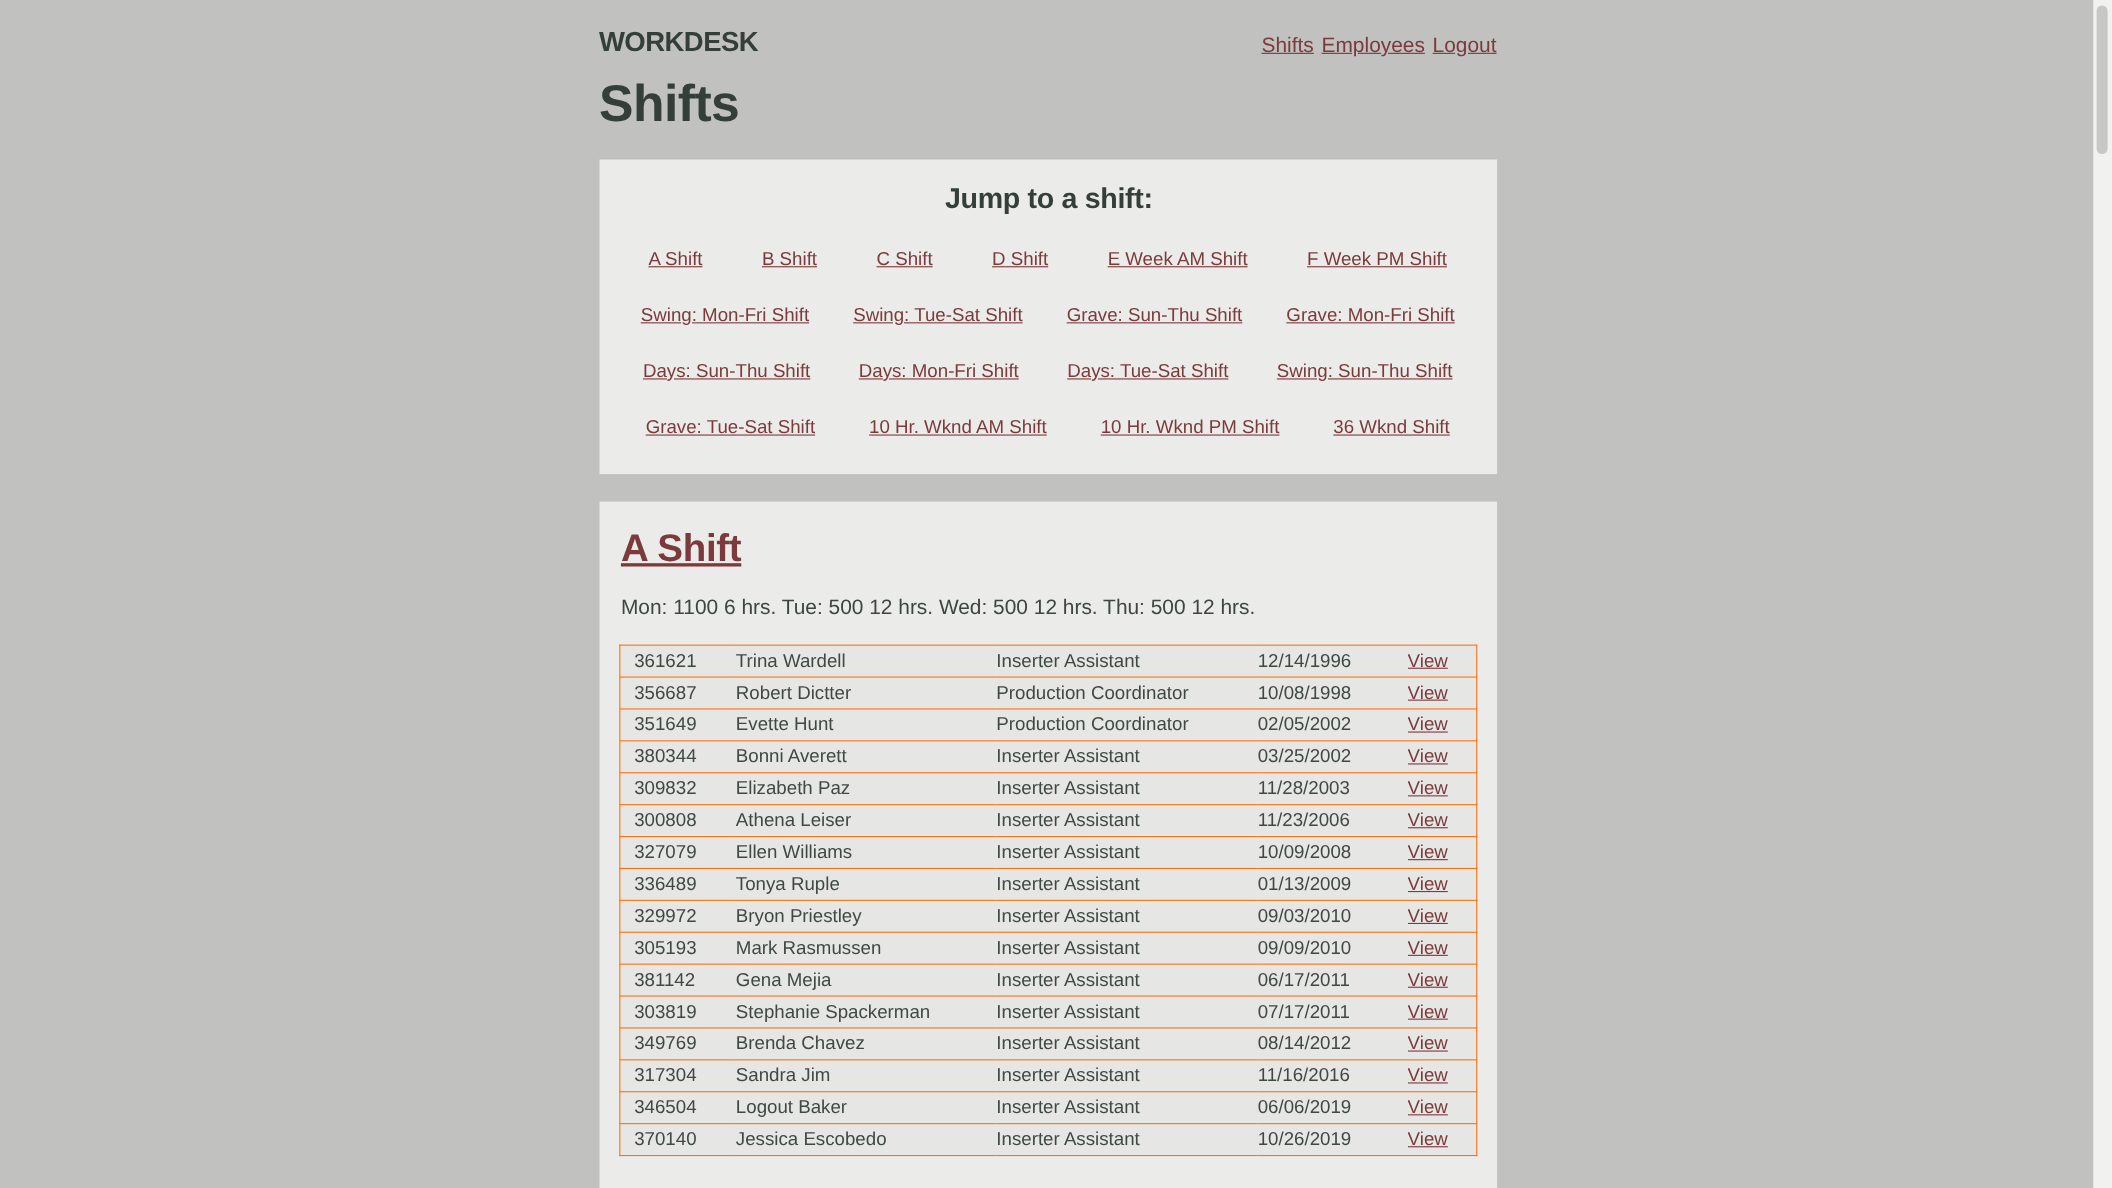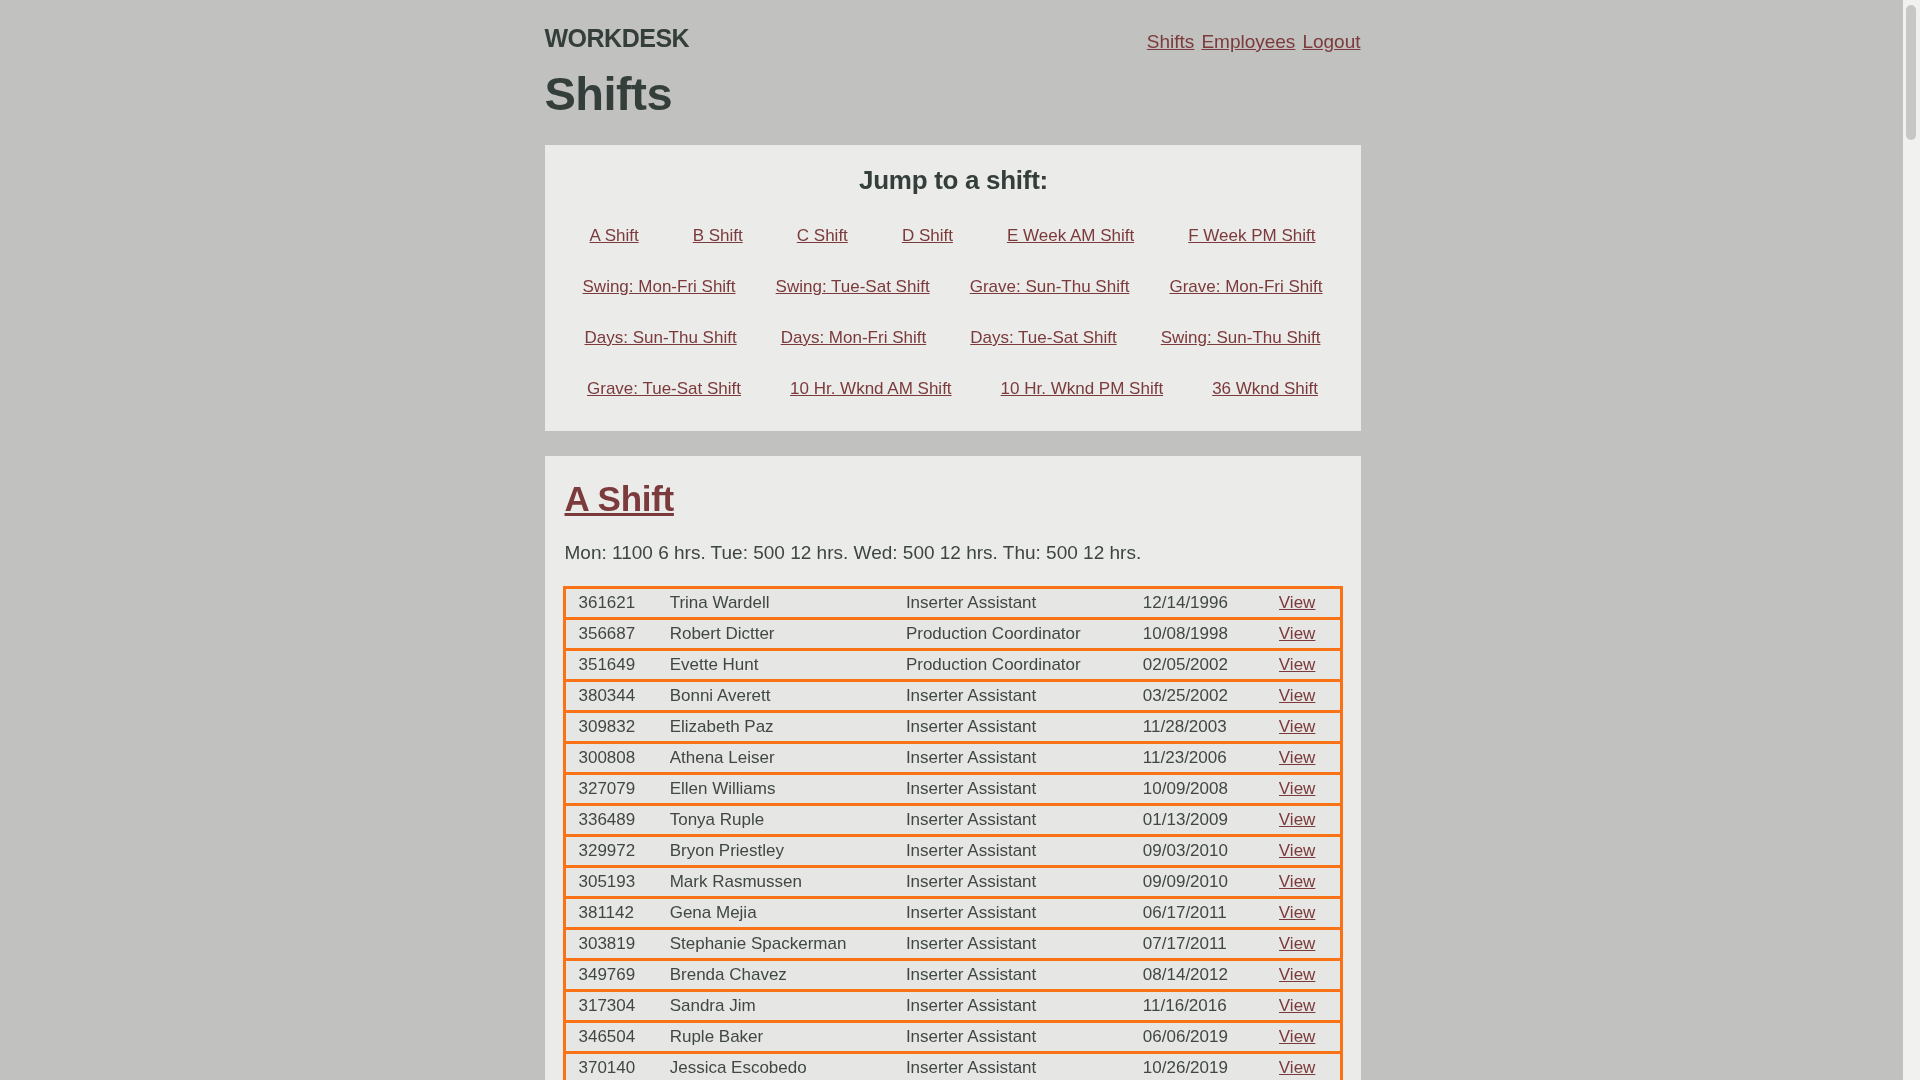--- a/index.html
+++ b/index.html
@@ -52,21 +52,21 @@
   }
   .schedule {
     font-size: 19px; color: #3d4642;
     margin: 22px 0 22px 2px;
   }
 
   table.emp-table {
     width: 100%; border-collapse: collapse; table-layout: fixed;
     background: #e6e6e4; font-size: 17px;
   }
-  table.emp-table tr { border: 3px solid #f97316; }
+  table.emp-table tr { border: 1px solid #f97316; }
   table.emp-table td {
     padding: 4px 8px 4px 0; height: 29px; vertical-align: middle;
     overflow: hidden; white-space: nowrap; color: #404845;
   }
   table.emp-table td.c-id { padding-left: 13px; }
   .view-link { color: #7b3a3b; text-decoration: underline; }
 
   
   .scrollbar-track {
     position: absolute; top: 0; right: -15px; width: 17px; height: 1080px;
@@ -230,21 +230,21 @@
             </tr>
             <tr class="emp-row">
               <td class="c-id">317304</td>
               <td class="c-name">Sandra Jim</td>
               <td class="c-title">Inserter Assistant</td>
               <td class="c-date">11/16/2016</td>
               <td class="c-view"><a href="#" class="view-link">View</a></td>
             </tr>
             <tr class="emp-row">
               <td class="c-id">346504</td>
-              <td class="c-name">Ruple Baker</td>
+              <td class="c-name">Logout Baker</td>
               <td class="c-title">Inserter Assistant</td>
               <td class="c-date">06/06/2019</td>
               <td class="c-view"><a href="#" class="view-link">View</a></td>
             </tr>
             <tr class="emp-row">
               <td class="c-id">370140</td>
               <td class="c-name">Jessica Escobedo</td>
               <td class="c-title">Inserter Assistant</td>
               <td class="c-date">10/26/2019</td>
               <td class="c-view"><a href="#" class="view-link">View</a></td>

